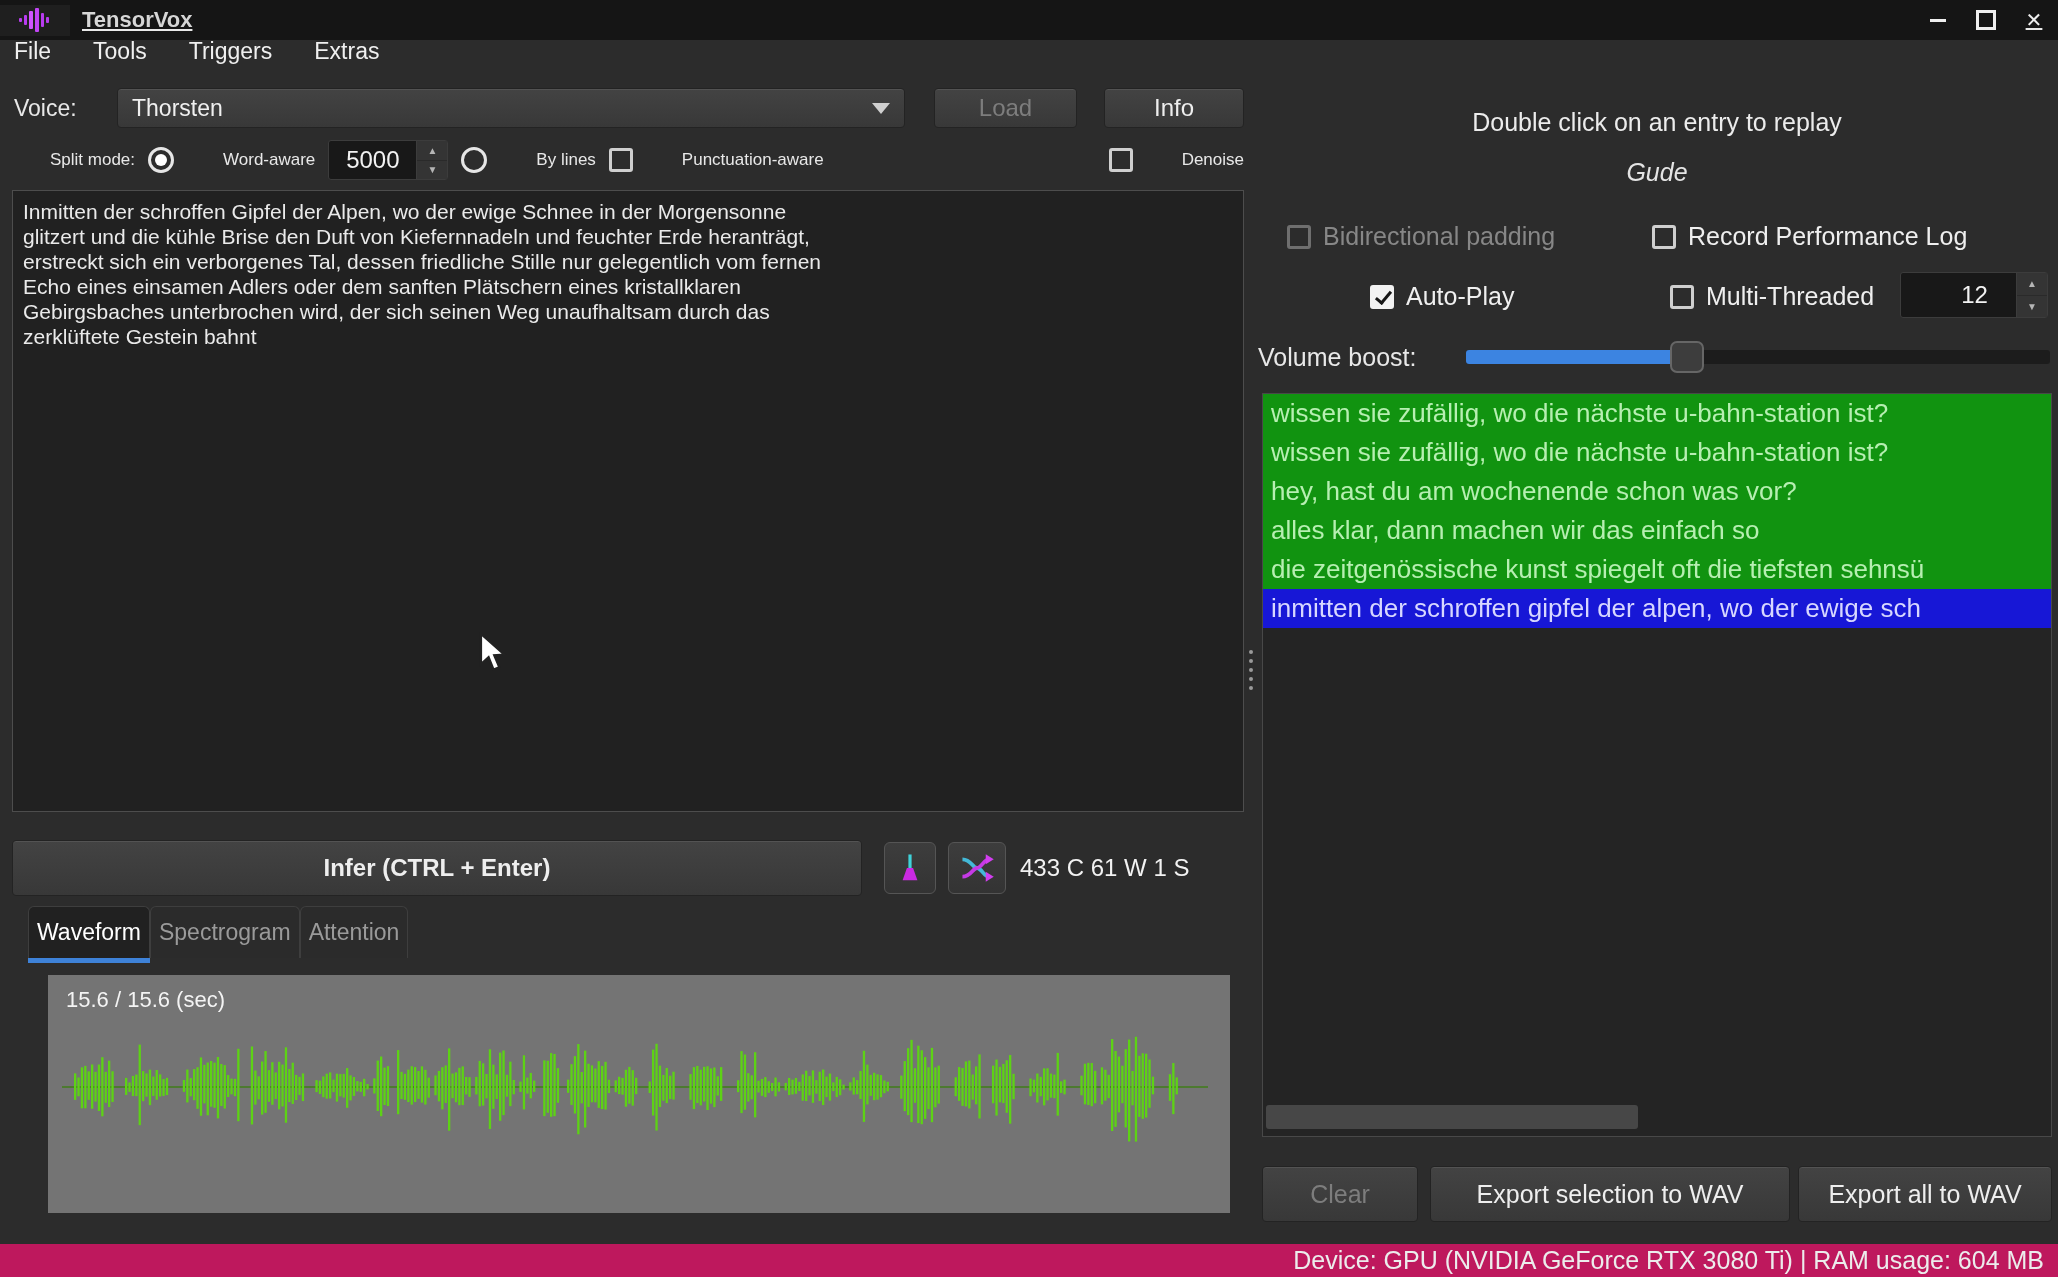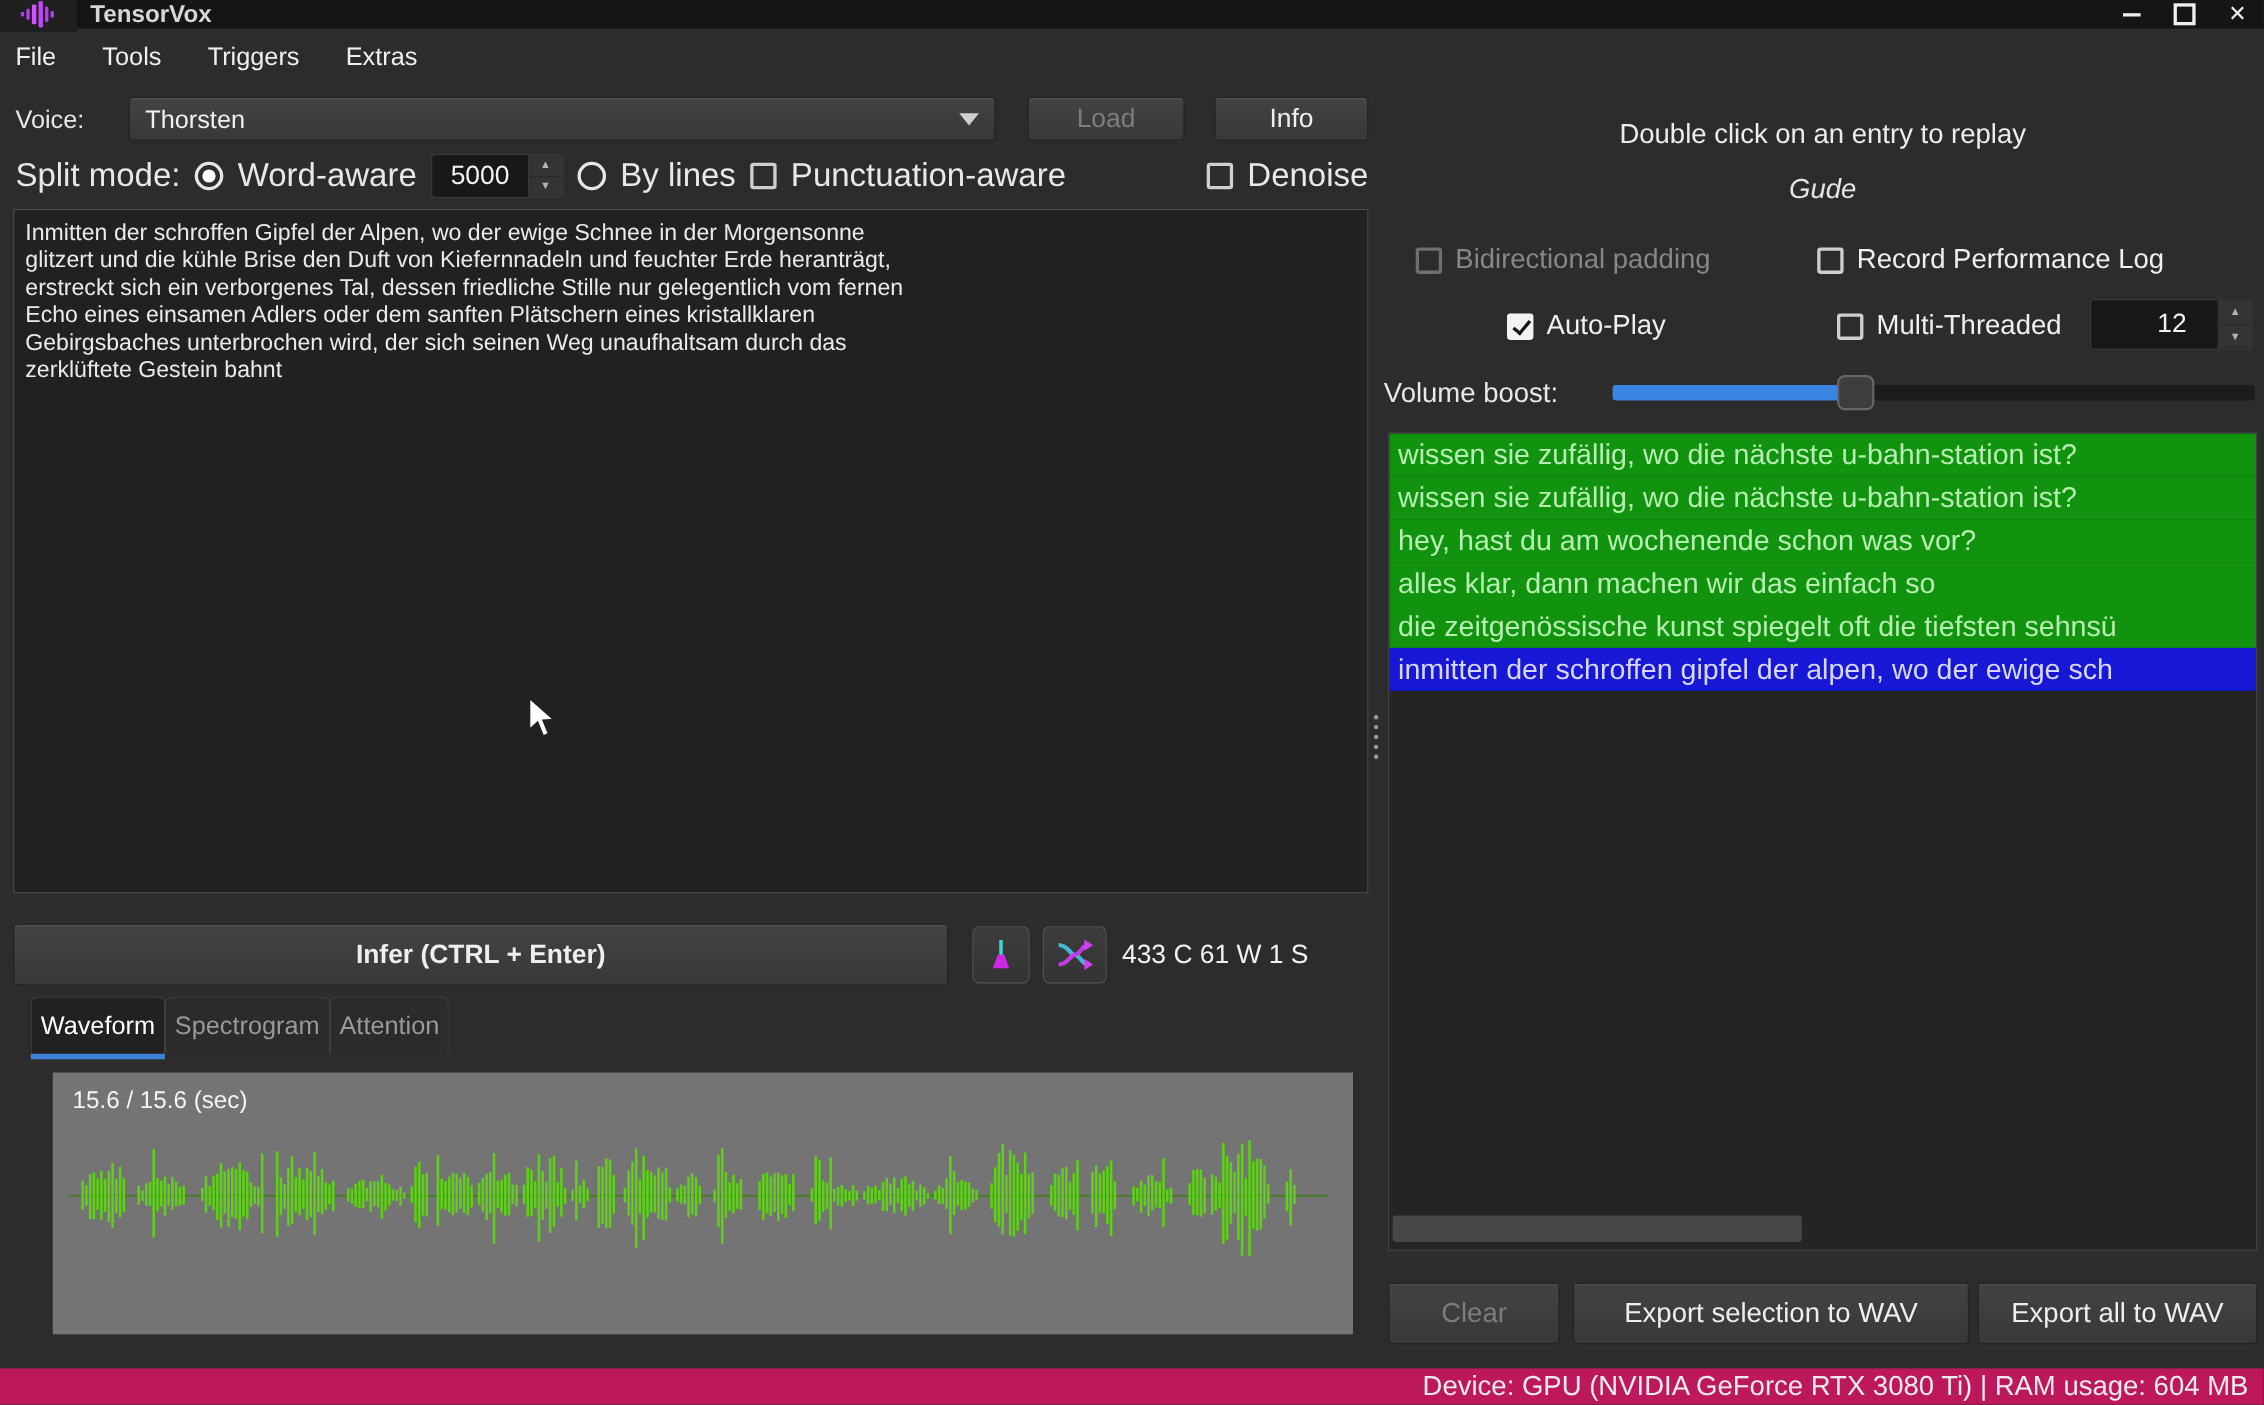--- a/index.html
+++ b/index.html
@@ -5,21 +5,21 @@
   html,body{margin:0;padding:0;}
   body{
     width:2058px;height:1277px;overflow:hidden;position:relative;
     background:#2c2c2c;color:#e8e8e8;
     font-family:"Liberation Sans","DejaVu Sans",sans-serif;
     -webkit-font-smoothing:antialiased;
   }
   .abs{position:absolute;}
 
   
-  .titlebar{left:0;top:0;width:2058px;height:26px;background:#151515;display:flex;align-items:center;}
+  .titlebar{left:0;top:0;width:2058px;height:40px;background:#151515;display:flex;align-items:center;text-decoration:underline;}
   .logo-box{width:70px;height:31px;background:#1f1f1f;display:flex;align-items:center;justify-content:center;}
   .win-title{font-size:22px;font-weight:bold;color:#d6d6d6;margin-left:12px;}
   .win-controls{margin-left:auto;display:flex;align-items:center;height:31px;}
   .win-btn{width:48px;height:31px;display:flex;align-items:center;justify-content:center;color:#efefef;}
   .glyph-min{width:16px;height:3px;background:#efefef;}
   .glyph-max{width:14px;height:14px;border:3px solid #efefef;}
   .glyph-close{font-size:20px;line-height:31px;}
 
   
   .menubar{left:0;top:31px;width:2058px;height:41px;display:flex;align-items:center;padding-left:14px;gap:42px;box-sizing:border-box;}
@@ -47,21 +47,21 @@
   .radio.checked::after{content:"";display:block;width:12px;height:12px;margin:4px;border-radius:50%;background:#fff;}
   .opt-label{font-size:25px;color:#efefef;white-space:nowrap;}
   .opt-label.disabled{color:#878787;}
 
   
   .voice-label{left:14px;top:88px;height:40px;line-height:40px;font-size:23px;}
   .voice-combo{left:117px;top:88px;width:788px;height:40px;}
   .load-btn{left:934px;top:88px;width:143px;height:40px;}
   .info-btn{left:1104px;top:88px;width:140px;height:40px;}
   .split-row{left:14px;top:140px;width:1230px;height:40px;display:flex;align-items:center;gap:13px;}
-  .split-row .lbl{font-size:30px;white-space:nowrap;}
+  .split-row .lbl{font-size:17px;white-space:nowrap;margin-left:36px;}
   .split-spin{width:120px;height:40px;}
   .denoise-group{margin-left:auto;display:flex;align-items:center;gap:13px;}
 
   
   .editor{left:12px;top:190px;width:1232px;height:622px;background:#212121;border:1px solid #4d4d4d;
           box-sizing:border-box;padding:8px 10px;font-size:21px;line-height:25px;color:#eaeaea;white-space:pre-line;}
 
   
   .infer-btn{left:12px;top:840px;width:850px;height:56px;font-weight:bold;font-size:24px;}
   .icon-btn{background:linear-gradient(#3d3d3d,#333);border:1px solid #555;border-radius:6px;display:flex;align-items:center;justify-content:center;box-sizing:border-box;}

